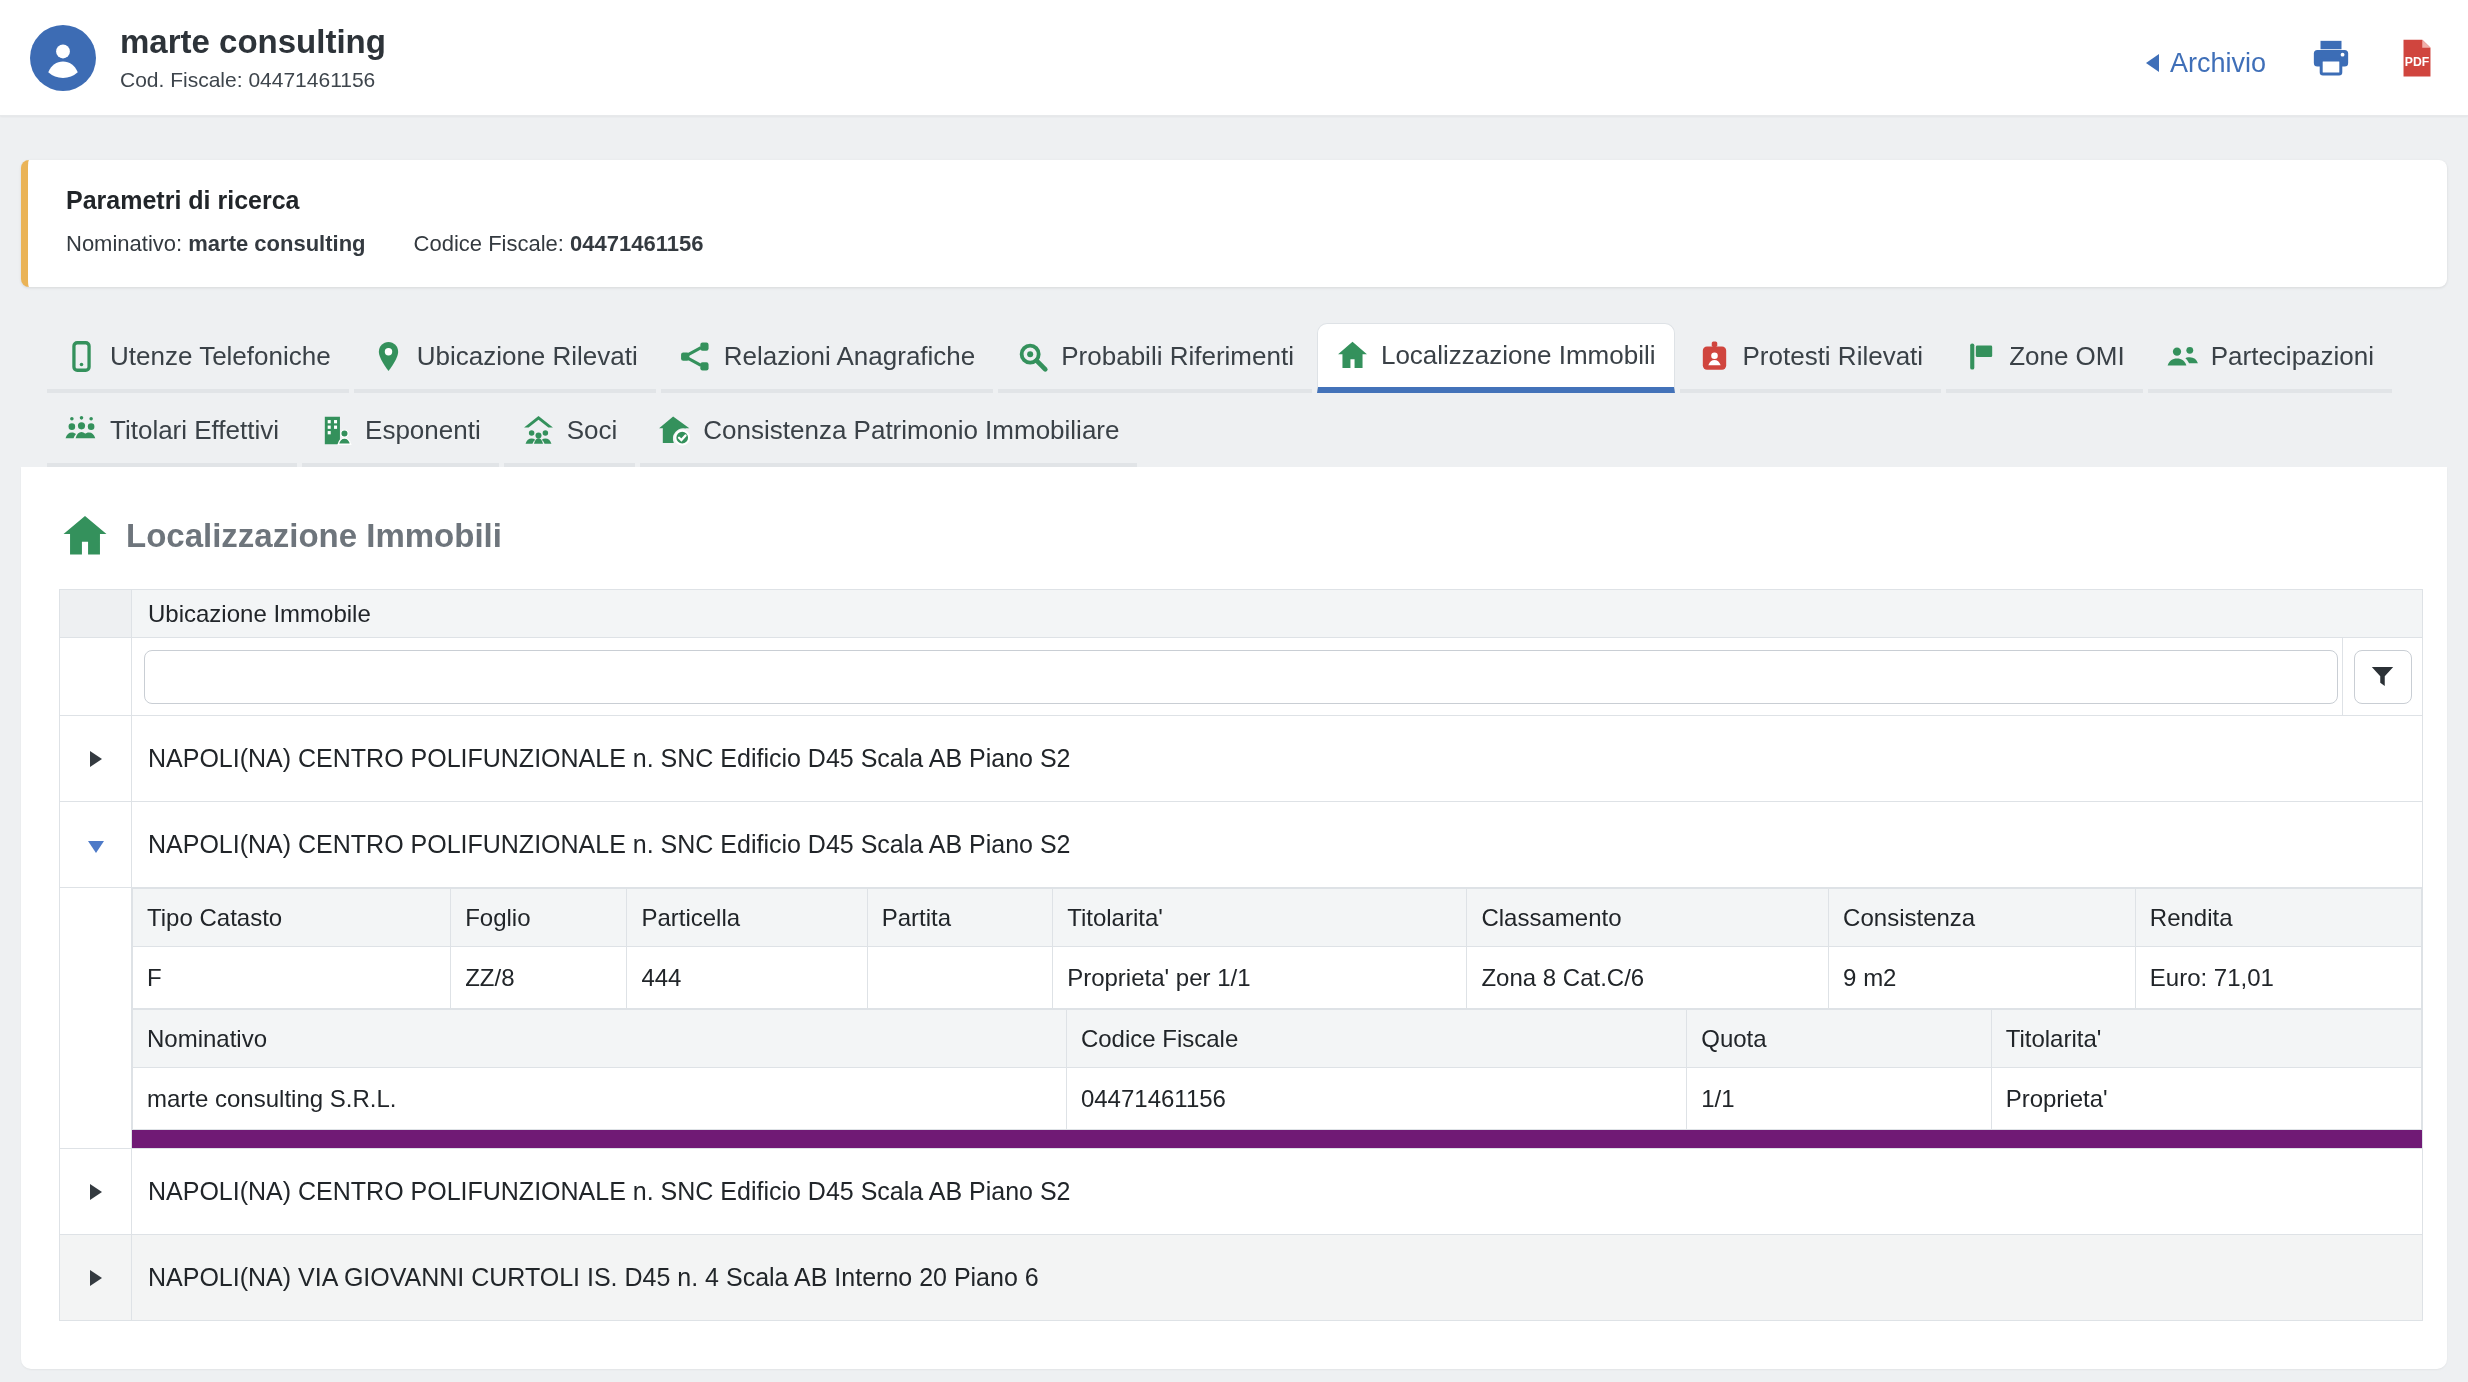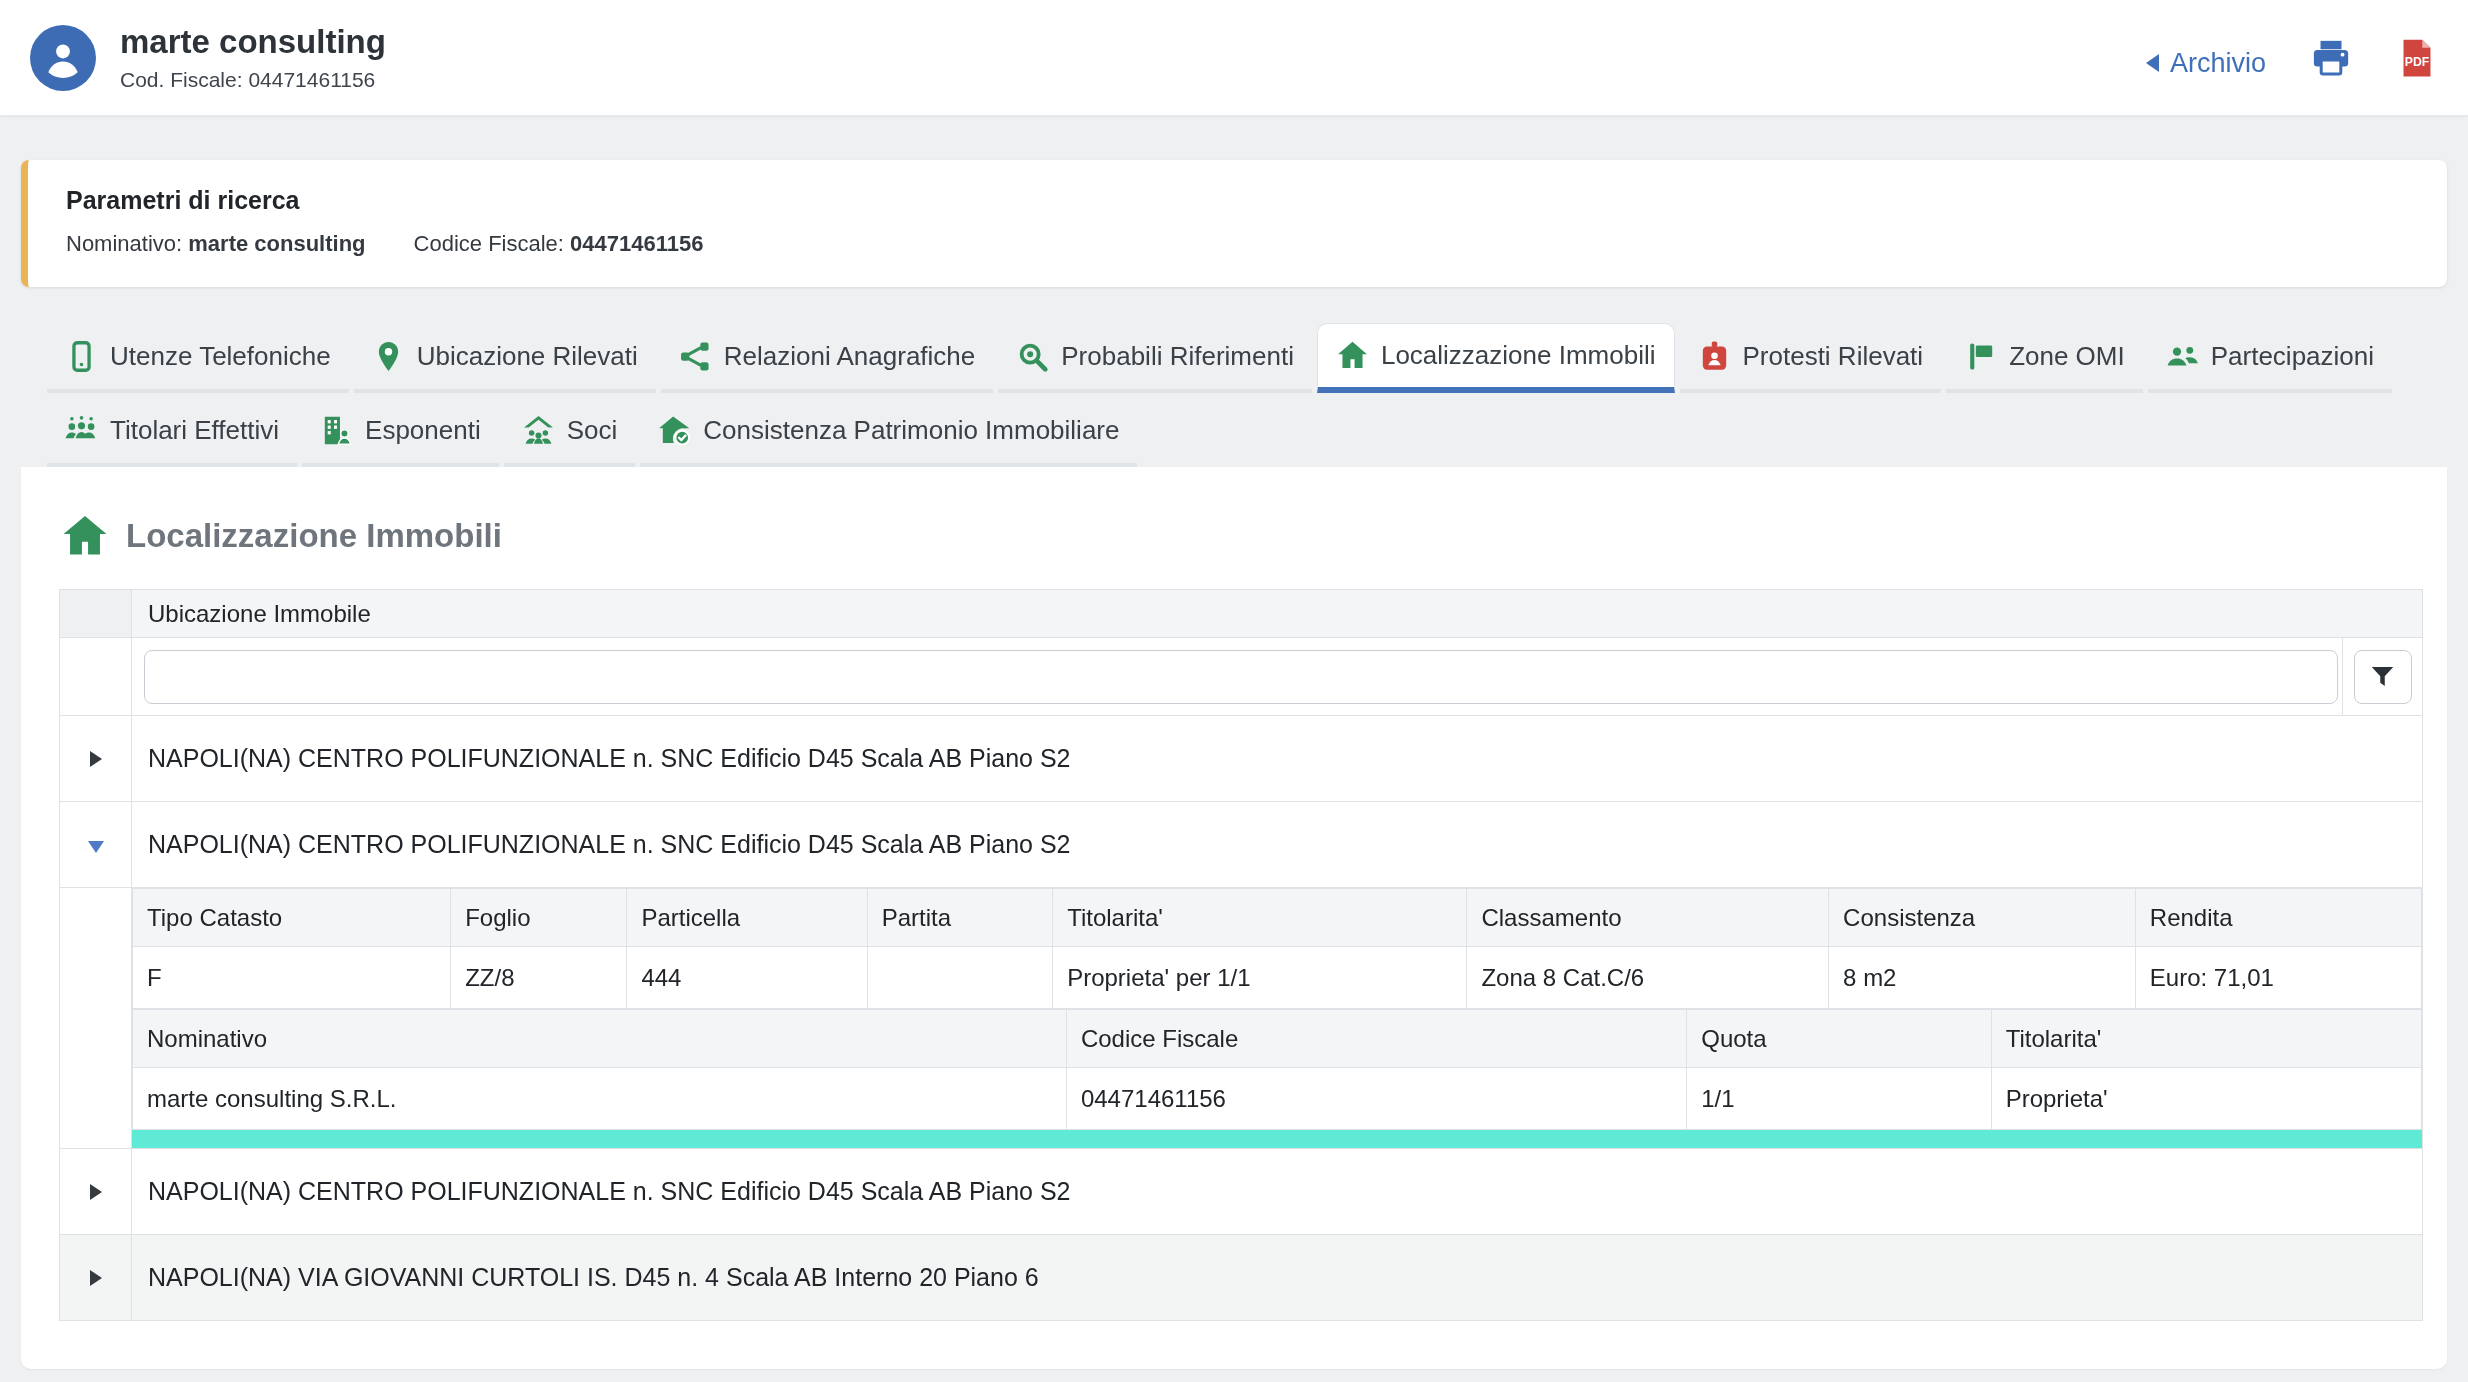--- a/index.html
+++ b/index.html
@@ -115,21 +115,21 @@
     border-left:12px solid #343a40;
   }
   .tri-expanded {
     display:inline-block; width:0; height:0;
     border-left:8px solid transparent; border-right:8px solid transparent;
     border-top:12px solid #4e7ac8;
   }
   .row-striped td { background:#f3f4f4; }
 
   
-  .detail-cell { padding:0 0 18px 0; background:#5eead4; }
+  .detail-cell { padding:0 0 18px 0; background:#701a75; }
   .gutter-cell { background:#fff; }
   .inner-table { width:100%; border-collapse:collapse; font-size:24px; }
   .inner-table th {
     background:#f3f5f6; font-weight:400; text-align:left;
     height:58px; padding:0 14px; border:1px solid #dee2e6; color:#212529;
   }
   .inner-table td { height:62px; padding:0 14px; border:1px solid #dee2e6; background:#fff; }
 </style>
 </head>
 <body>
@@ -372,21 +372,21 @@
               <th>Consistenza</th>
               <th>Rendita</th>
             </tr>
             <tr>
               <td>F</td>
               <td>ZZ/8</td>
               <td>444</td>
               <td></td>
               <td>Proprieta' per 1/1</td>
               <td>Zona 8 Cat.C/6</td>
-              <td>8 m2</td>
+              <td>9 m2</td>
               <td>Euro: 71,01</td>
             </tr>
           </tbody>
               </table>
 
           <table class="inner-table">
             <colgroup>
               <col style="width:40.8%">
                   <col style="width:27.1%">
                   <col style="width:13.3%">

